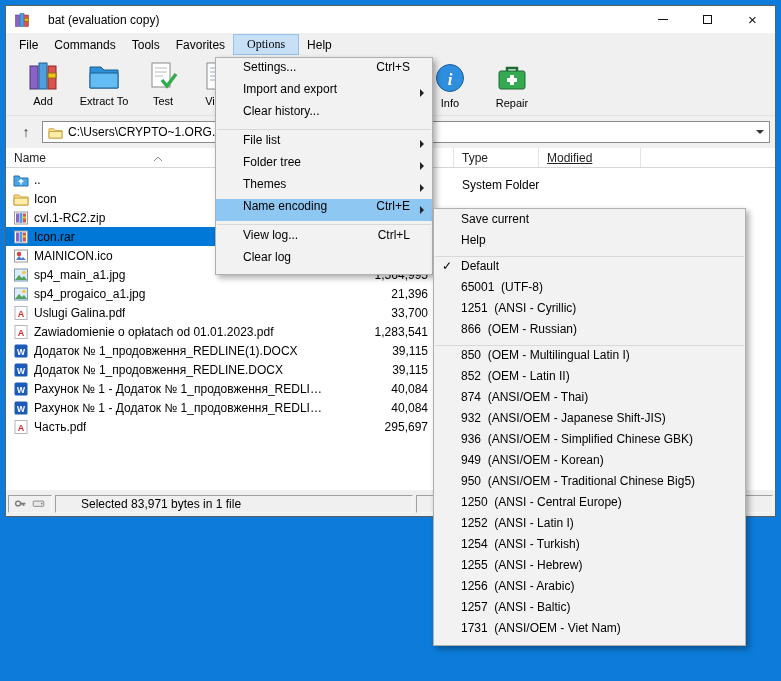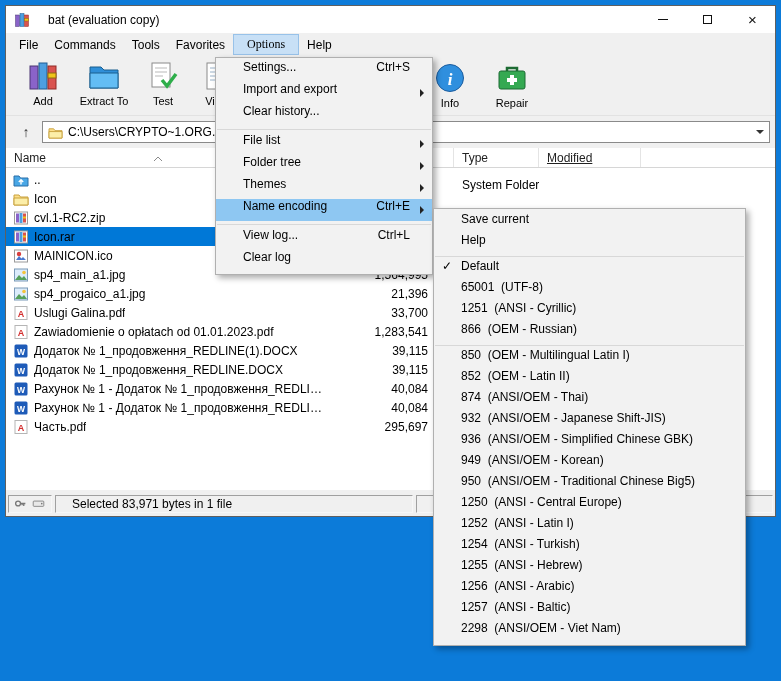--- a/index.html
+++ b/index.html
@@ -72,21 +72,21 @@
   .c-name { width:320px; padding-left:7px; }
   .ficon, .ficon svg { width:16px; height:16px; display:block; flex:none; }
   .fname { margin-left:5px; overflow:hidden; text-overflow:ellipsis; white-space:nowrap; }
   .c-size { width:128px; justify-content:flex-end; padding-right:26px; }
   .c-type { width:85px; padding-left:8px;margin-top:11px; }
   .c-mod  { width:102px; padding-left:8px; }
   .frow.selected .c-name { background:#0078d7; color:#000000; }
 
   
   .statusbar { position:absolute; left:2px; right:2px; bottom:2px; height:21px; display:flex; align-items:center; gap:3px; }
-  .sb-panel { height:18px; border:1px solid; border-color:#a0a0a0 #f7f7f7 #f7f7f7 #a0a0a0; display:flex; align-items:center; padding:0 16px; background:#f0f0f0; overflow:hidden; white-space:nowrap; }
+  .sb-panel { height:18px; border:1px solid; border-color:#a0a0a0 #f7f7f7 #f7f7f7 #a0a0a0; display:flex; align-items:center; padding:0 25px; background:#f0f0f0; overflow:hidden; white-space:nowrap; }
   .sb-icons { width:44px; gap:5px; padding:0 5px; }
   .sb-icons svg { width:13px; height:13px; display:block; }
   .sb-selected { width:358px; }
   .sb-total { flex:1; }
 
   
   .menu { position:absolute; background:#f2f2f2; border:1px solid #b0b0b0; box-shadow:3px 3px 6px rgba(0,0,0,.33); }
   .options-menu  { left:215px; top:57px;  width:218px; padding:2px 0; z-index:20; }
   .encoding-menu { left:433px; top:196px; width:313px; padding:3px 0; z-index:21;margin-top:12px; }
   .mi { position:relative; display:flex; align-items:flex-start; padding-left:27px; padding-right:8px; }
@@ -555,15 +555,15 @@
     <div class="mi">
       <span class="mlabel">1255  (ANSI - Hebrew)</span>
     </div>
     <div class="mi">
       <span class="mlabel">1256  (ANSI - Arabic)</span>
     </div>
     <div class="mi">
       <span class="mlabel">1257  (ANSI - Baltic)</span>
     </div>
     <div class="mi">
-      <span class="mlabel">2298  (ANSI/OEM - Viet Nam)</span>
+      <span class="mlabel">1731  (ANSI/OEM - Viet Nam)</span>
     </div>
   </div>
 
 </body></html>

